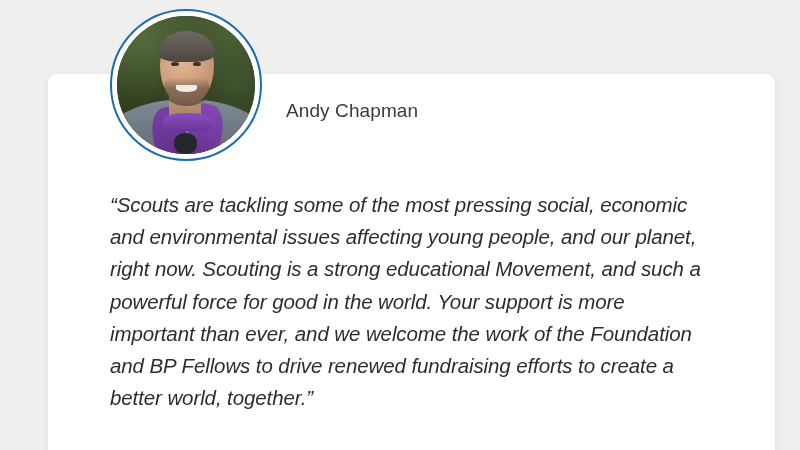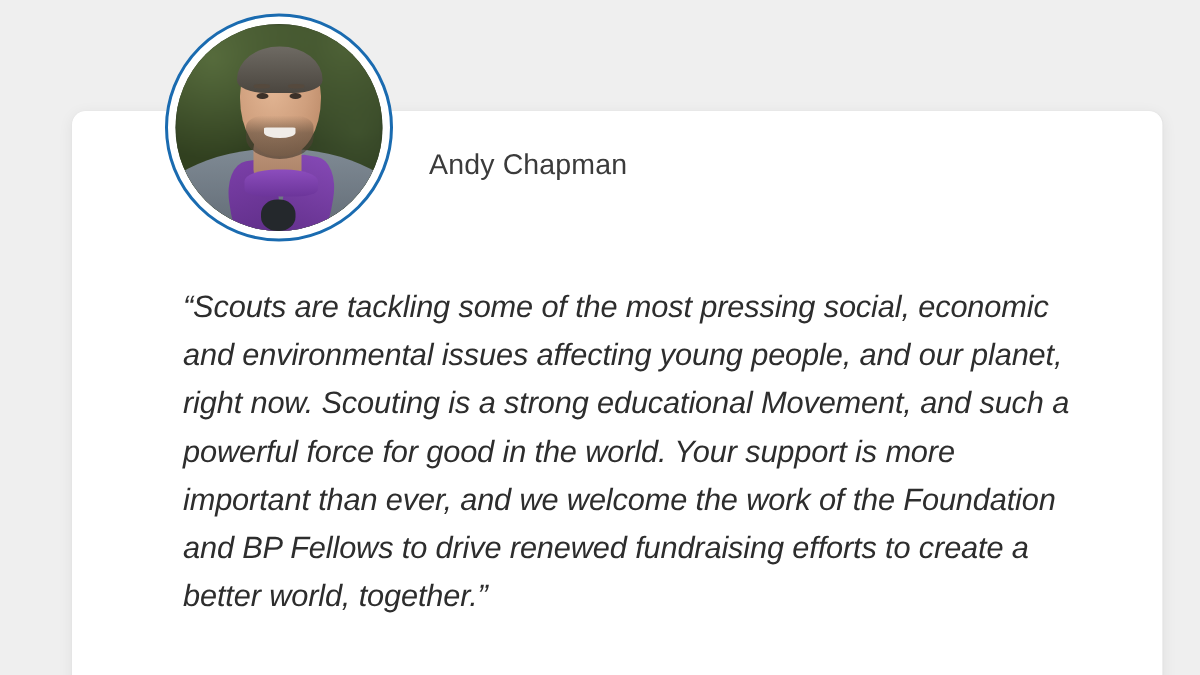--- a/index.html
+++ b/index.html
@@ -208,21 +208,21 @@
     line-height: 15px;
     font-weight: 400;
     color: #6e6e6e;
     letter-spacing: 0.05px;
     white-space: nowrap;
   }
 
   
   .quote {
     position: absolute;
-    left: 122px;
+    left: 110px;
     top: 189px;
     width: 604px;
     font-size: 20.5px;
     line-height: 32.2px;
     font-style: italic;
     font-weight: 400;
     color: #2d2d2d;
     letter-spacing: -0.1px;
   }
 </style>

